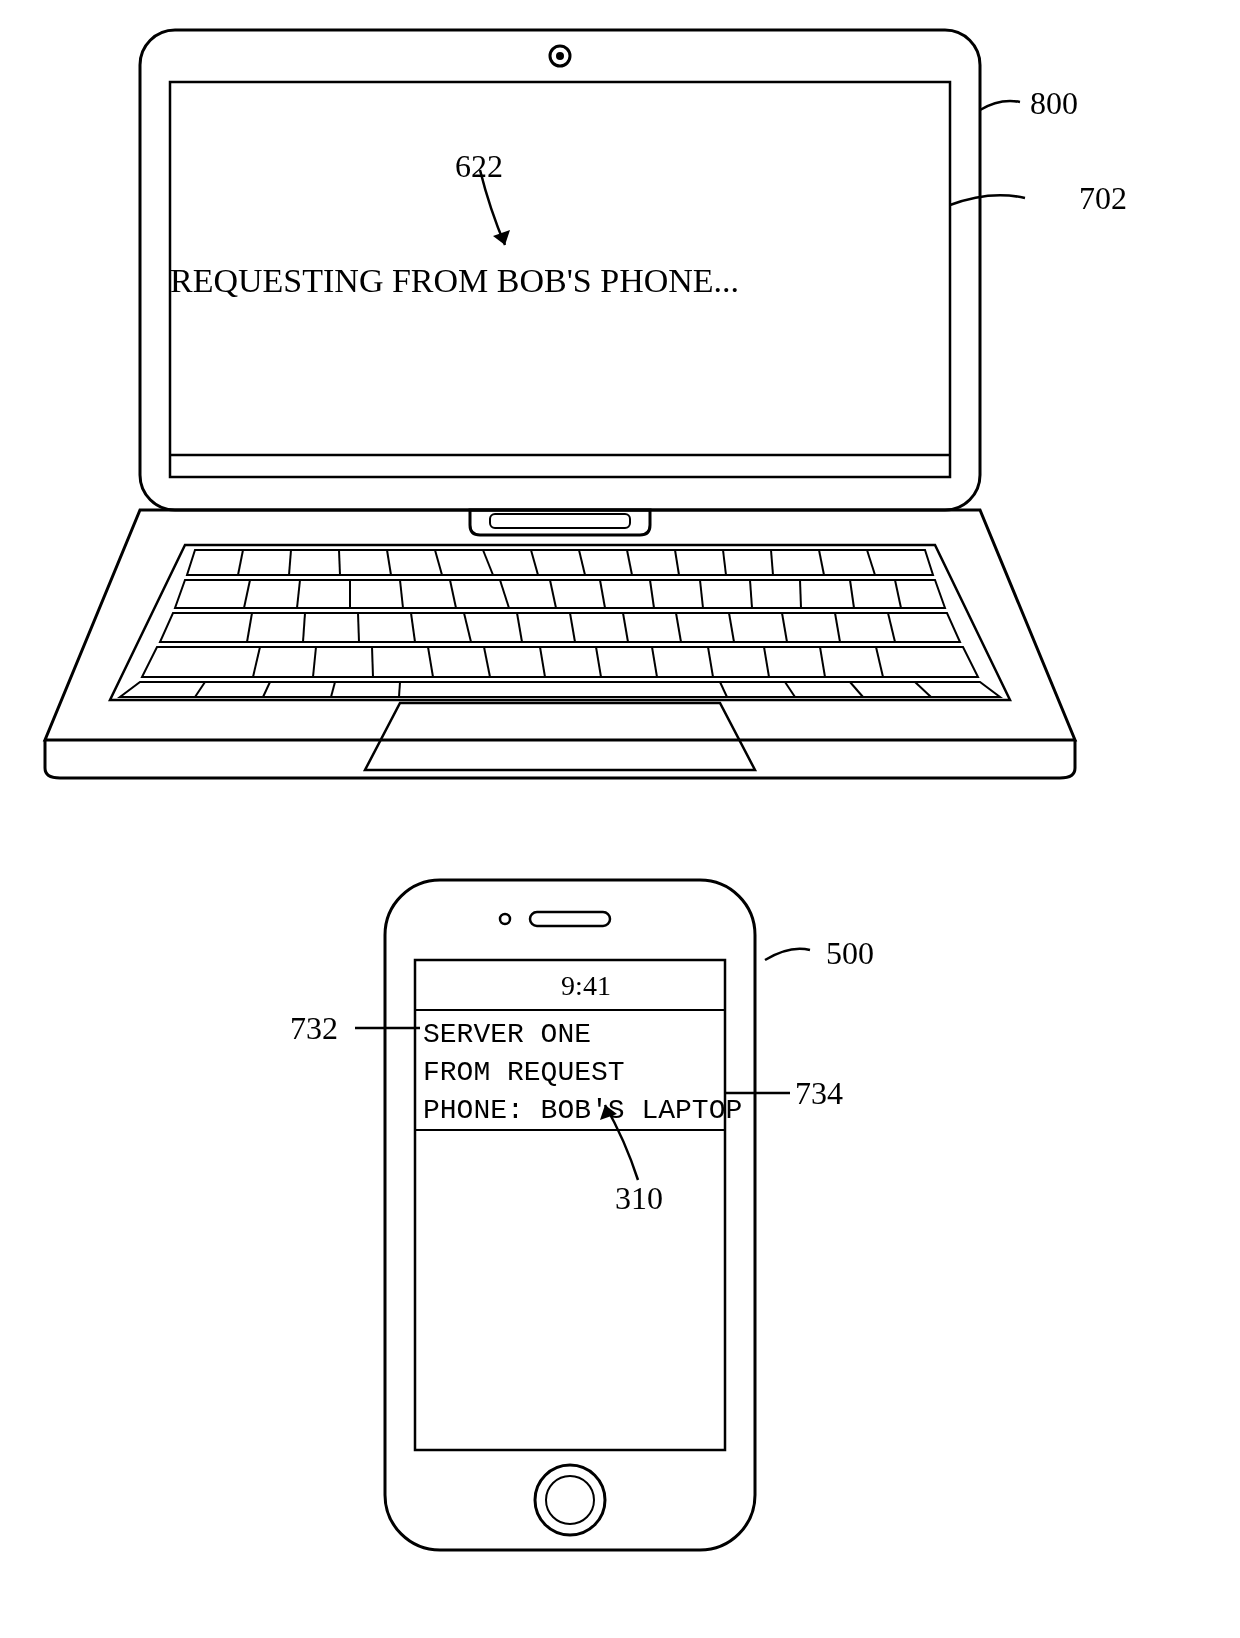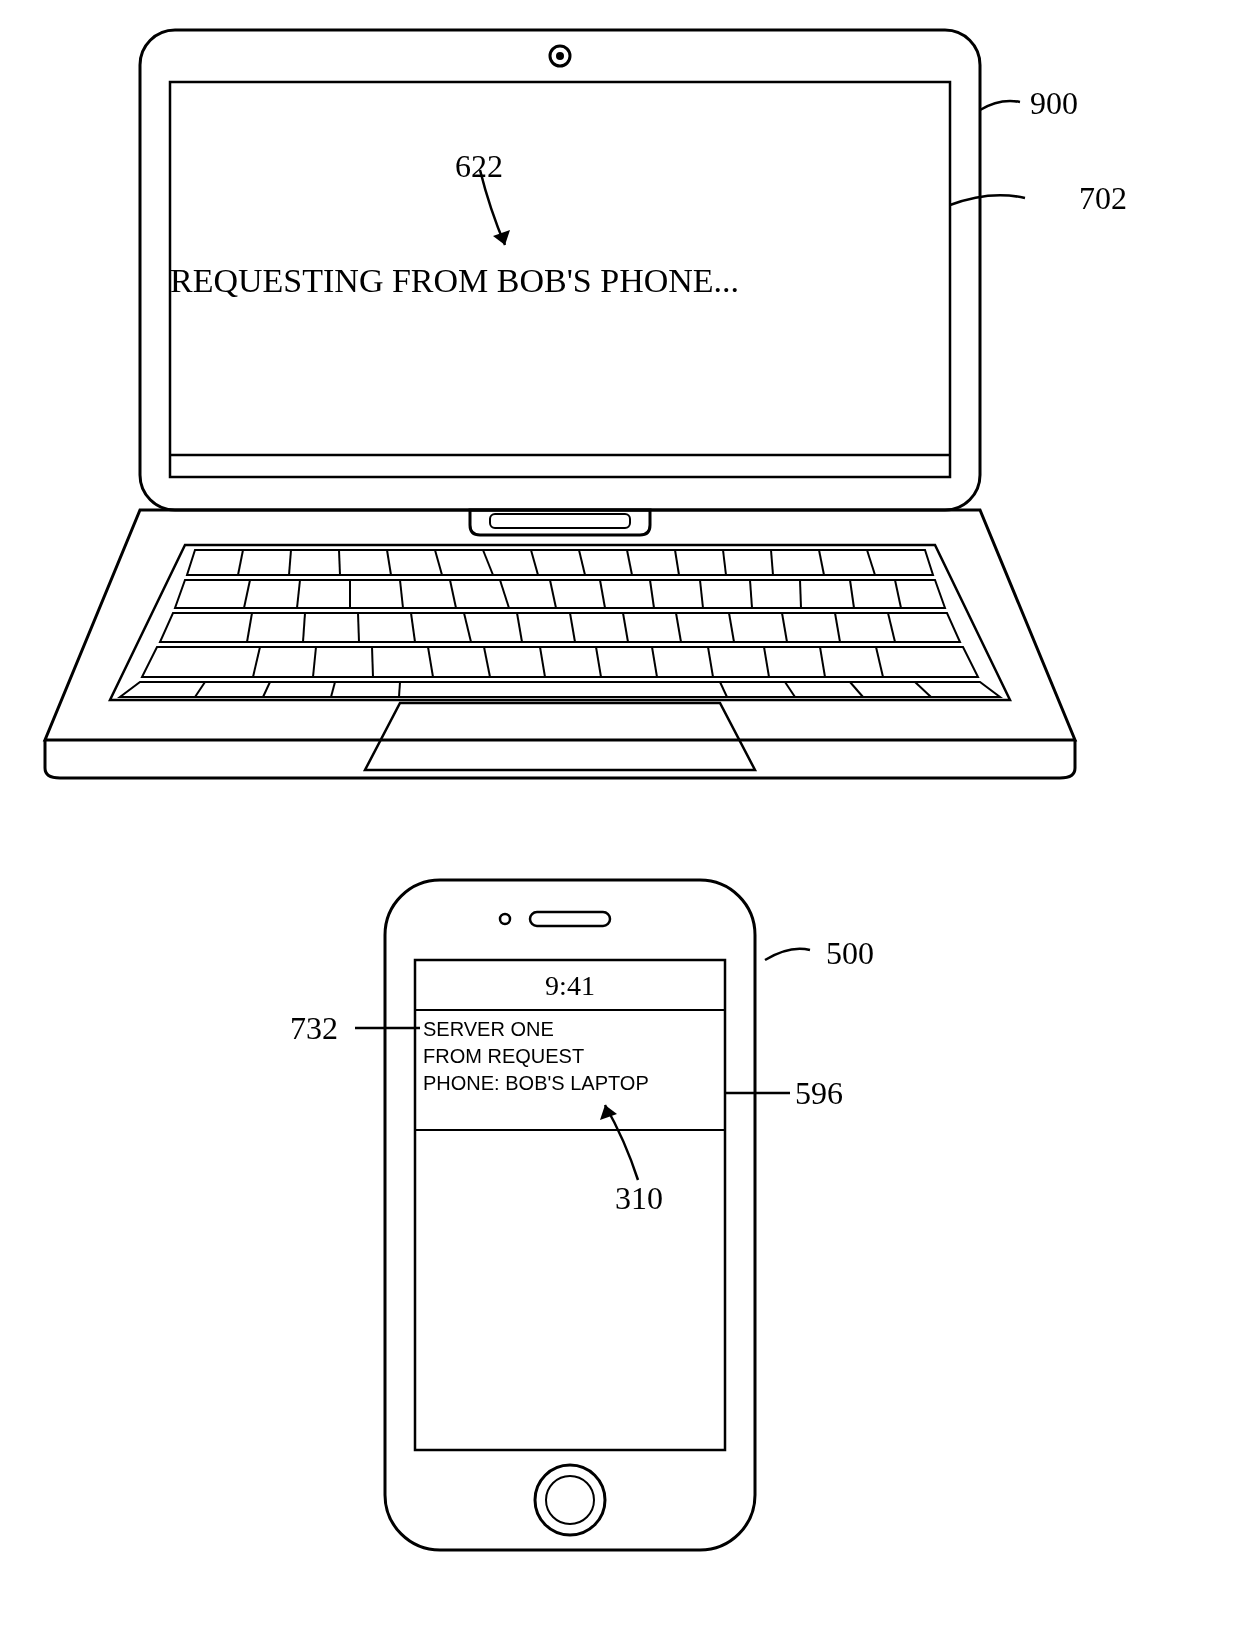--- a/index.html
+++ b/index.html
@@ -29,22 +29,22 @@
   }
   .phone-time {
     position: absolute;
     font-size: 28px;
     font-family: "Times New Roman", serif;
     color: #000;
     text-align: center;
   }
   .phone-msg {
     position: absolute;
-    font-size: 20px;
-    font-family: Liberation Sans, sans-serif;
+    font-size: 28px;
+    font-family: Liberation Mono, monospace;
     color: #000;
     line-height: 1.35;
     white-space: nowrap;
   }
 </style>
 </head>
 <body>
 
 <div style="position:absolute; left:0; top:0; width:1240px; height:820px;">
 <svg width="1240" height="820" viewBox="0 0 1240 820">
@@ -158,21 +158,21 @@
 
   <path d="M950 205 Q990 190 1025 198" fill="none" stroke="#000" stroke-width="2.5"></path>
 
   <path d="M480 170 Q490 210 505 245" fill="none" stroke="#000" stroke-width="2.5"></path>
   <path d="M505 245 L493 236 L510 230 Z" fill="#000"></path>
 </svg>
 
 <div class="screen-text" style="left:170px; top:262px; width:780px;">REQUESTING FROM BOB'S PHONE...</div>
 </div>
 
-<div class="ref-label" style="left:1030px; top:85px;">900</div>
+<div class="ref-label" style="left:1030px; top:85px;">800</div>
 <div class="ref-label" style="left:1035px; top:180px;margin-left:44px;">702</div>
 <div class="ref-label" style="left:455px; top:148px;">622</div>
 
 <div style="position:absolute; left:375px; top:870px; width:390px; height:690px;">
 <svg width="390" height="690" viewBox="0 0 390 690">
 
   <rect x="10" y="10" width="370" height="670" rx="55" ry="55" fill="none" stroke="#000" stroke-width="3"></rect>
 
   <rect x="40" y="90" width="310" height="490" fill="none" stroke="#000" stroke-width="2.5"></rect>
 
@@ -182,21 +182,21 @@
 
   <rect x="155" y="42" width="80" height="14" rx="7" fill="none" stroke="#000" stroke-width="2.5"></rect>
 
   <circle cx="130" cy="49" r="5" fill="none" stroke="#000" stroke-width="2.5"></circle>
 
   <circle cx="195" cy="630" r="35" fill="none" stroke="#000" stroke-width="3"></circle>
   <circle cx="195" cy="630" r="24" fill="none" stroke="#000" stroke-width="2"></circle>
 </svg>
 </div>
 
-<div class="phone-time" style="left:415px; top:970px; width:310px;">9:41</div>
+<div class="phone-time" style="left:415px; top:970px; width:342px;">9:41</div>
 
 <div class="phone-msg" style="left:423px; top:1016px;">
   <span>SERVER ONE</span><br>
   <span>FROM REQUEST</span><br>
   <span>PHONE: BOB'S LAPTOP</span>
 </div>
 
 <svg style="position:absolute; left:0; top:0;" width="1240" height="1638">
 
   <path d="M765 960 Q790 945 810 950" fill="none" stroke="#000" stroke-width="2.5"></path>
@@ -204,14 +204,14 @@
   <line x1="355" y1="1028" x2="420" y2="1028" stroke="#000" stroke-width="2.5"></line>
 
   <line x1="726" y1="1093" x2="790" y2="1093" stroke="#000" stroke-width="2.5"></line>
 
   <path d="M638 1180 Q625 1140 605 1105" fill="none" stroke="#000" stroke-width="2.5"></path>
   <path d="M605 1105 L600 1120 L617 1114 Z" fill="#000"></path>
 </svg>
 
 <div class="ref-label" style="left:818px; top:935px;margin-left:8px;">500</div>
 <div class="ref-label" style="left:290px; top:1010px;">732</div>
-<div class="ref-label" style="left:795px; top:1075px;">596</div>
+<div class="ref-label" style="left:795px; top:1075px;">734</div>
 <div class="ref-label" style="left:615px; top:1180px;">310</div>
 
 </body></html>

